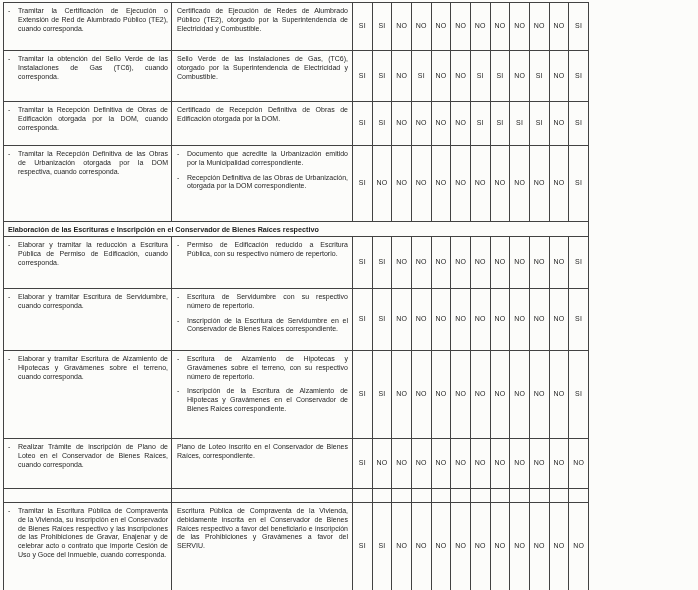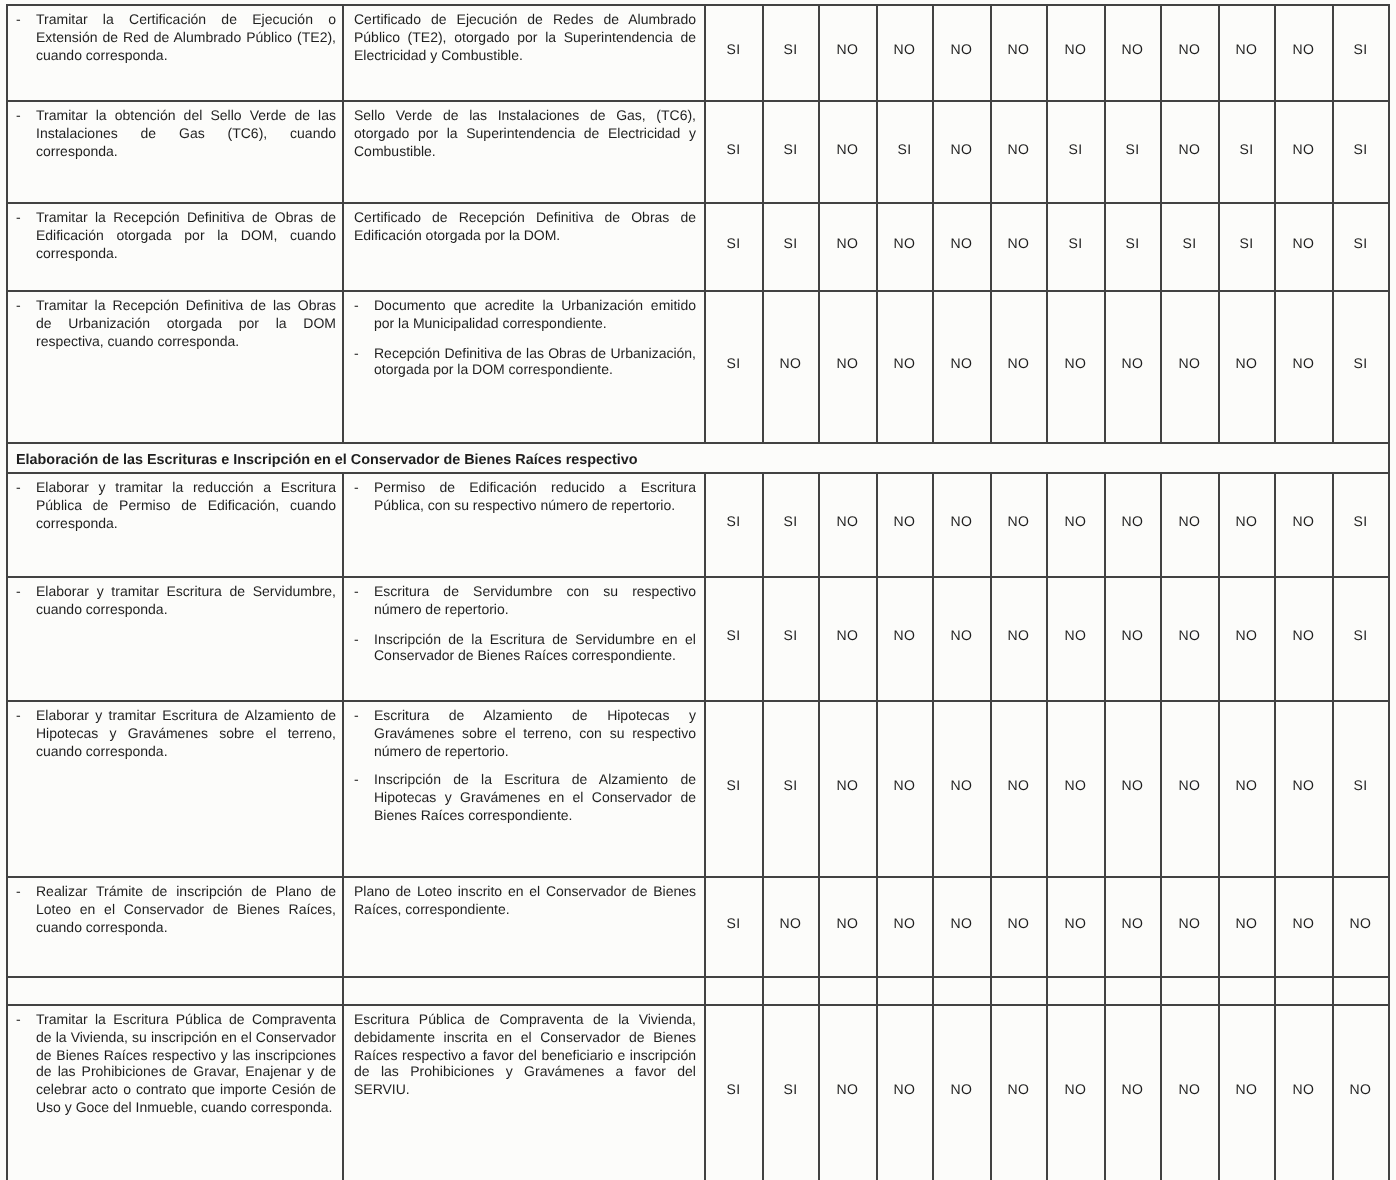--- a/index.html
+++ b/index.html
@@ -9,21 +9,21 @@
     height: 590px;
     background: #fcfcfa;
     overflow: hidden;
     font-family: "Liberation Sans", sans-serif;
     color: #1e1e1e;
   }
   .sheet {
     position: absolute;
     top: 2px;
     left: 3px;
-    width: 692px;
+    width: 586px;
   }
   table.matrix {
     border-collapse: collapse;
     table-layout: fixed;
     width: 100%;
   }
   td {
     border: 1px solid #424242;
     padding: 3px 4px;
     vertical-align: top;

